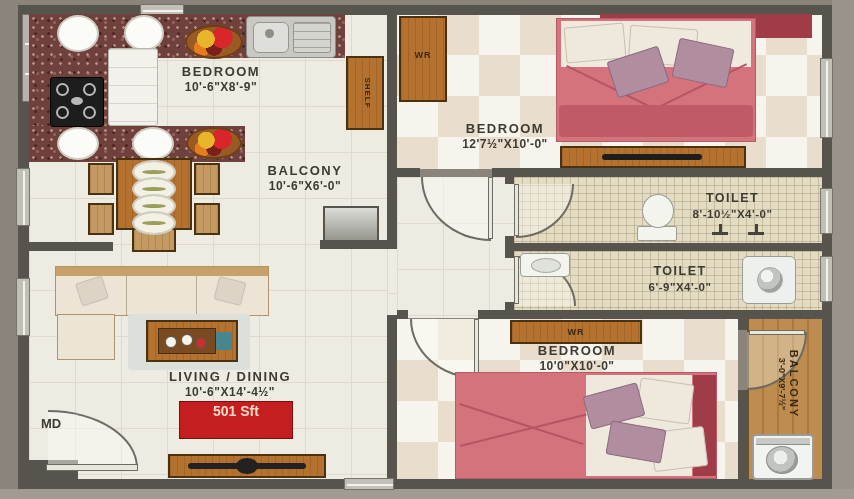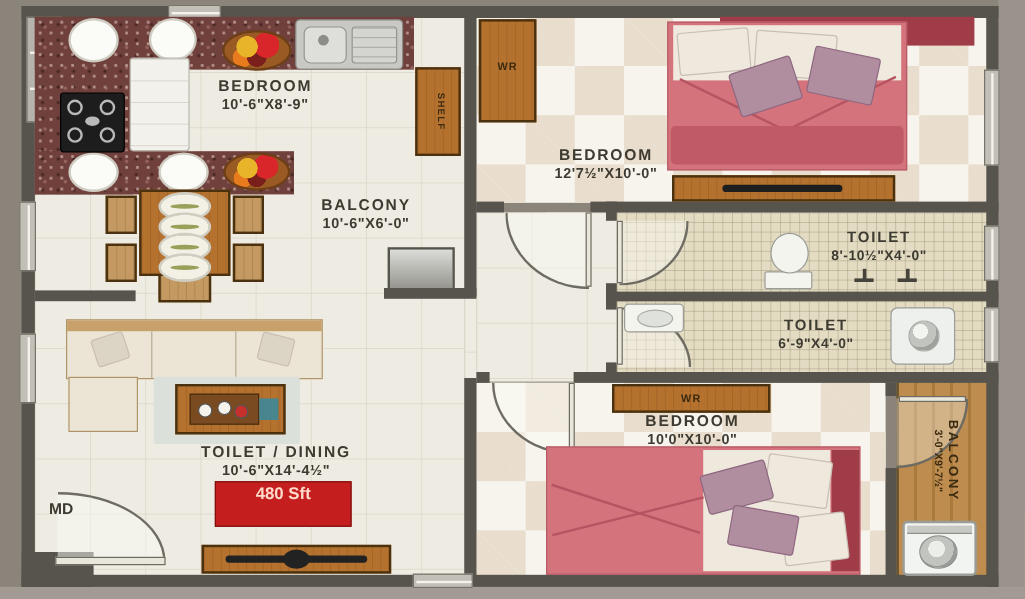--- a/index.html
+++ b/index.html
@@ -178,27 +178,27 @@
   <div class="wood" style="left:146px;top:320px;width:92px;height:42px;">
     <div class="abs" style="left:10px;top:6px;width:56px;height:24px;background:#7a4a20;border:1px solid #4a2c10;">
       <div class="abs" style="left:6px;top:7px;width:10px;height:10px;background:#f5f3ec;border-radius:50%;border:1px solid #555;"></div>
       <div class="abs" style="left:22px;top:5px;width:10px;height:10px;background:#f5f3ec;border-radius:50%;border:1px solid #555;"></div>
       <div class="abs" style="left:36px;top:8px;width:10px;height:10px;background:#c5302a;border-radius:50%;border:1px solid #555;"></div>
     </div>
     <div class="abs" style="left:68px;top:10px;width:16px;height:18px;background:#47868e;"></div>
   </div>
 
   <div class="rlabel" style="left:130px;top:369px;width:200px;">
-    <div class="rname" style="font-size:13px;">TOILET / DINING</div>
+    <div class="rname" style="font-size:13px;">LIVING / DINING</div>
     <div class="rdims">10'-6"X14'-4½"</div>
   </div>
 
   <div class="abs" style="left:179px;top:401px;width:112px;height:36px;background:#c41e1e;border:1px solid #7e0f0f;color:#ffd9c9;
        font-weight:bold;font-size:14px;text-align:center;line-height:18px;">
-    <div>480 Sft</div>
+    <div>501 Sft</div>
   </div>
 
   <div class="wood" style="left:168px;top:454px;width:158px;height:24px;">
     <div class="abs" style="left:18px;top:7px;width:118px;height:6px;background:#222;border-radius:3px;"></div>
     <div class="abs" style="left:66px;top:2px;width:22px;height:16px;background:#222;border-radius:50%;"></div>
   </div>
 
   <div class="abs" style="left:48px;top:410px;width:88px;height:56px;
        border-top:2px solid #6e6b62;border-right:2px solid #6e6b62;border-top-right-radius:100% 100%;background:rgba(250,249,243,.5);"></div>
   <div class="door-leaf" style="left:46px;top:464px;width:92px;height:7px;"></div>

